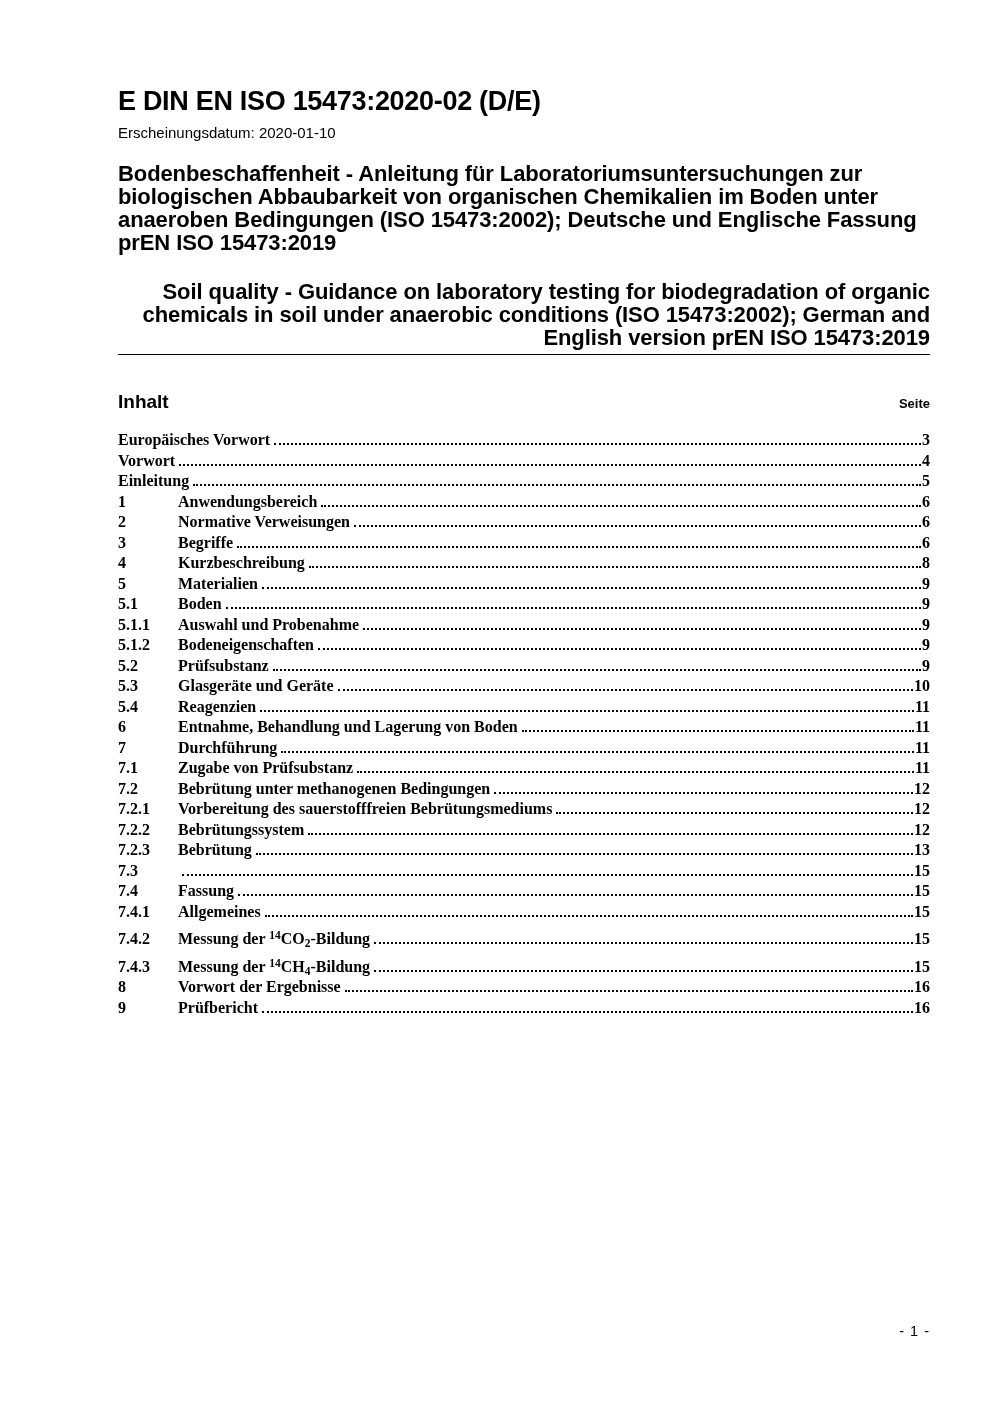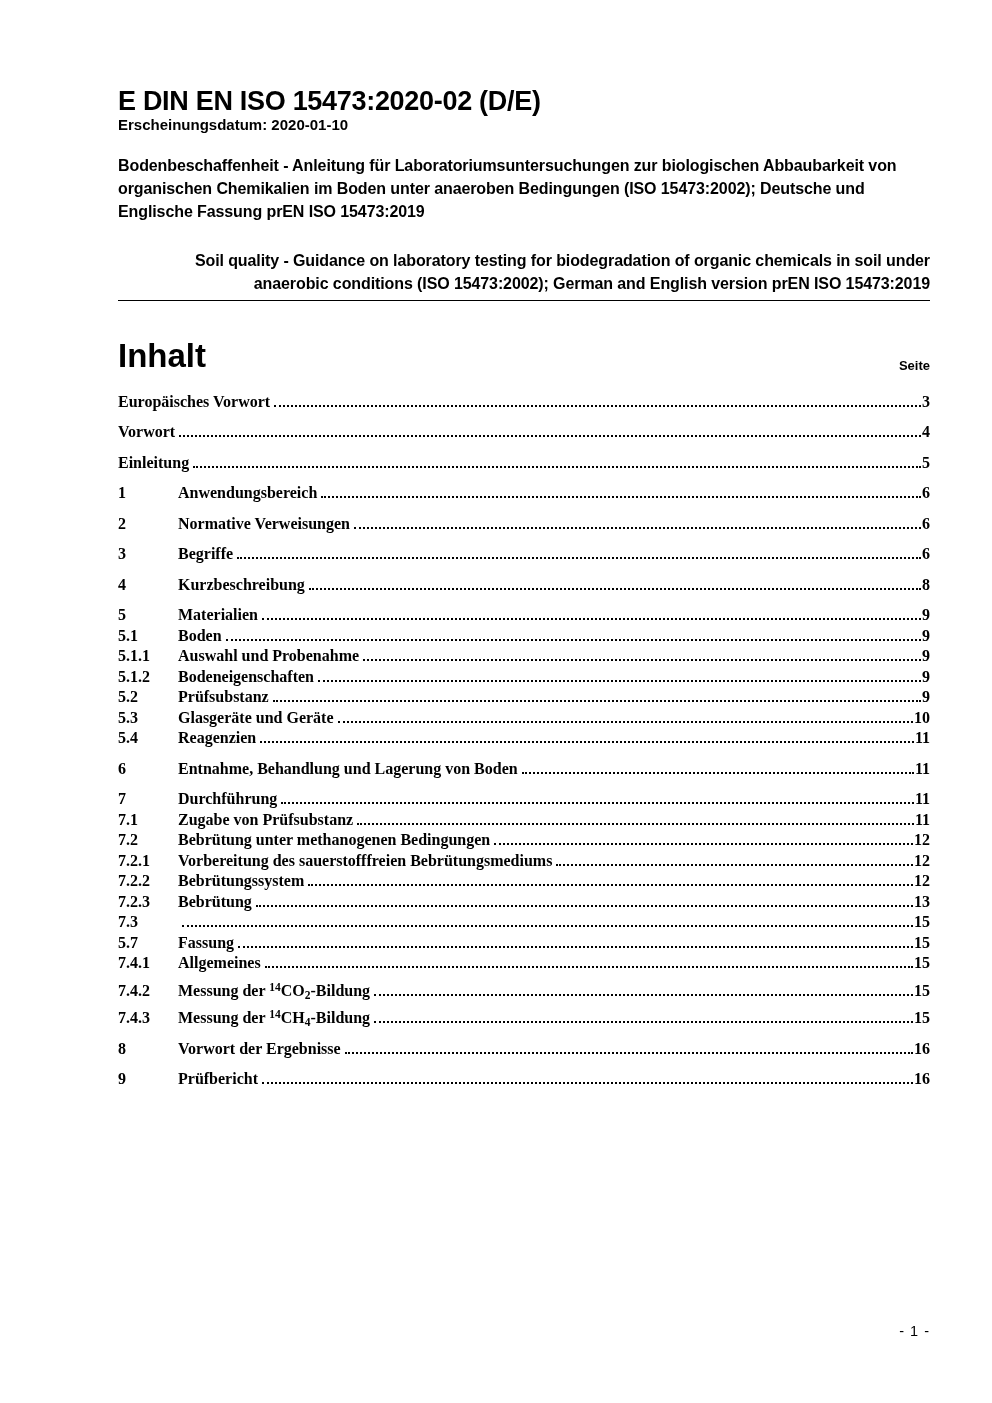--- a/index.html
+++ b/index.html
@@ -23,27 +23,27 @@
   }
   
   .doc-number {
     margin: 0;
     font-size: 27px;
     line-height: 1.12;
     font-weight: bold;
     letter-spacing: -0.3px;
   }
   .pub-date {
-    margin-top: 0;
+    margin-top: 8px;
     font-size: 15px;
-    font-weight: bold;
+    font-weight: normal;
   }
   .doc-title {
     margin: 21px 0 0 0;
-    font-size: 16px;
+    font-size: 22px;
     line-height: 23px;
     font-weight: bold;
     letter-spacing: -0.1px;
   }
   .doc-title.en {
     margin-top: 26px;
     text-align: right;
   }
   .title-rule {
     border: none;
@@ -52,21 +52,21 @@
   }
   
   .toc-head {
     display: flex;
     justify-content: space-between;
     align-items: flex-end;
     margin-top: 37px;
   }
   .toc-heading {
     margin: 0;
-    font-size: 33px;
+    font-size: 19px;
     line-height: 1.1;
     font-weight: bold;
   }
   .toc-seite {
     font-size: 13px;
     font-weight: bold;
     padding-bottom: 2px;
   }
   
   .toc {
@@ -74,21 +74,21 @@
     font-family: "Liberation Serif", serif;
     font-weight: bold;
     font-size: 16px;
   }
   .toc-row {
     display: flex;
     align-items: baseline;
     line-height: 20.5px;
     white-space: nowrap;
   }
-  .toc-row.spaced { margin-top: 10px; }
+  .toc-row.spaced { }
   .toc-row.tall   { margin-top: 7px; }
   .toc-num {
     flex: 0 0 60px;
   }
   .toc-leader {
     flex: 1 1 auto;
     min-width: 16px;
     border-bottom: 2px dotted #000;
     margin: 0 1px 3px 4px;
   }
@@ -262,21 +262,21 @@
     <span class="toc-label">Bebrütung</span>
     <span class="toc-leader"></span>
     <span class="toc-page">13</span>
   </div>
       <div class="toc-row">
     <span class="toc-num">7.3</span>
     <span class="toc-leader"></span>
     <span class="toc-page">15</span>
   </div>
       <div class="toc-row">
-    <span class="toc-num">5.7</span>
+    <span class="toc-num">7.4</span>
     <span class="toc-label">Fassung</span>
     <span class="toc-leader"></span>
     <span class="toc-page">15</span>
   </div>
       <div class="toc-row">
     <span class="toc-num">7.4.1</span>
     <span class="toc-label">Allgemeines</span>
     <span class="toc-leader"></span>
     <span class="toc-page">15</span>
   </div>

